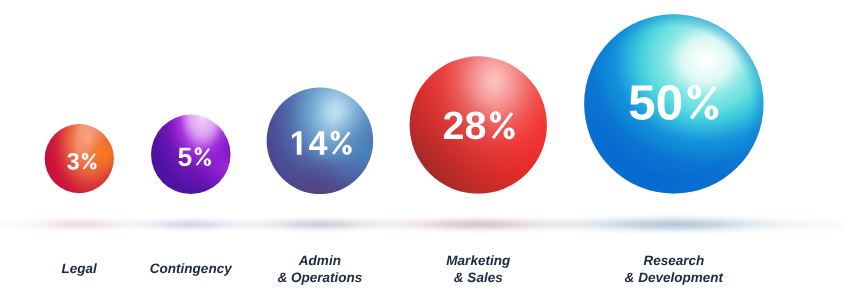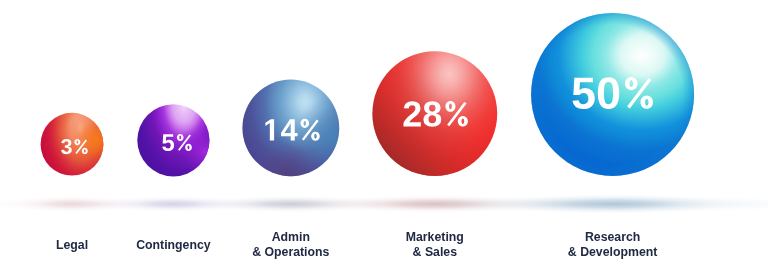--- a/index.html
+++ b/index.html
@@ -1,18 +1,18 @@
 <!DOCTYPE html>
 <html><head>
 <meta charset="utf-8">
 <style>
   html,body{margin:0;padding:0;}
   body{width:768px;height:271px;background:#ffffff;overflow:hidden;
        font-family:"Liberation Sans",sans-serif;}
-  #stage{position:relative;width:684px;height:271px;background:#ffffff;}
+  #stage{position:relative;width:684px;height:271px;background:#ffffff;font-style:italic;}
   svg.scene{position:absolute;left:0;top:0;width:768px;height:271px;display:block;}
   .lbl{fill:#212a43;font-family:"Liberation Sans",sans-serif;font-weight:700;
        text-anchor:middle;font-size:12.3px;}
 </style>
 </head>
 <body>
 
 <div id="stage">
 <svg class="scene" viewBox="0 0 768 271" xmlns="http://www.w3.org/2000/svg">
   <defs>

